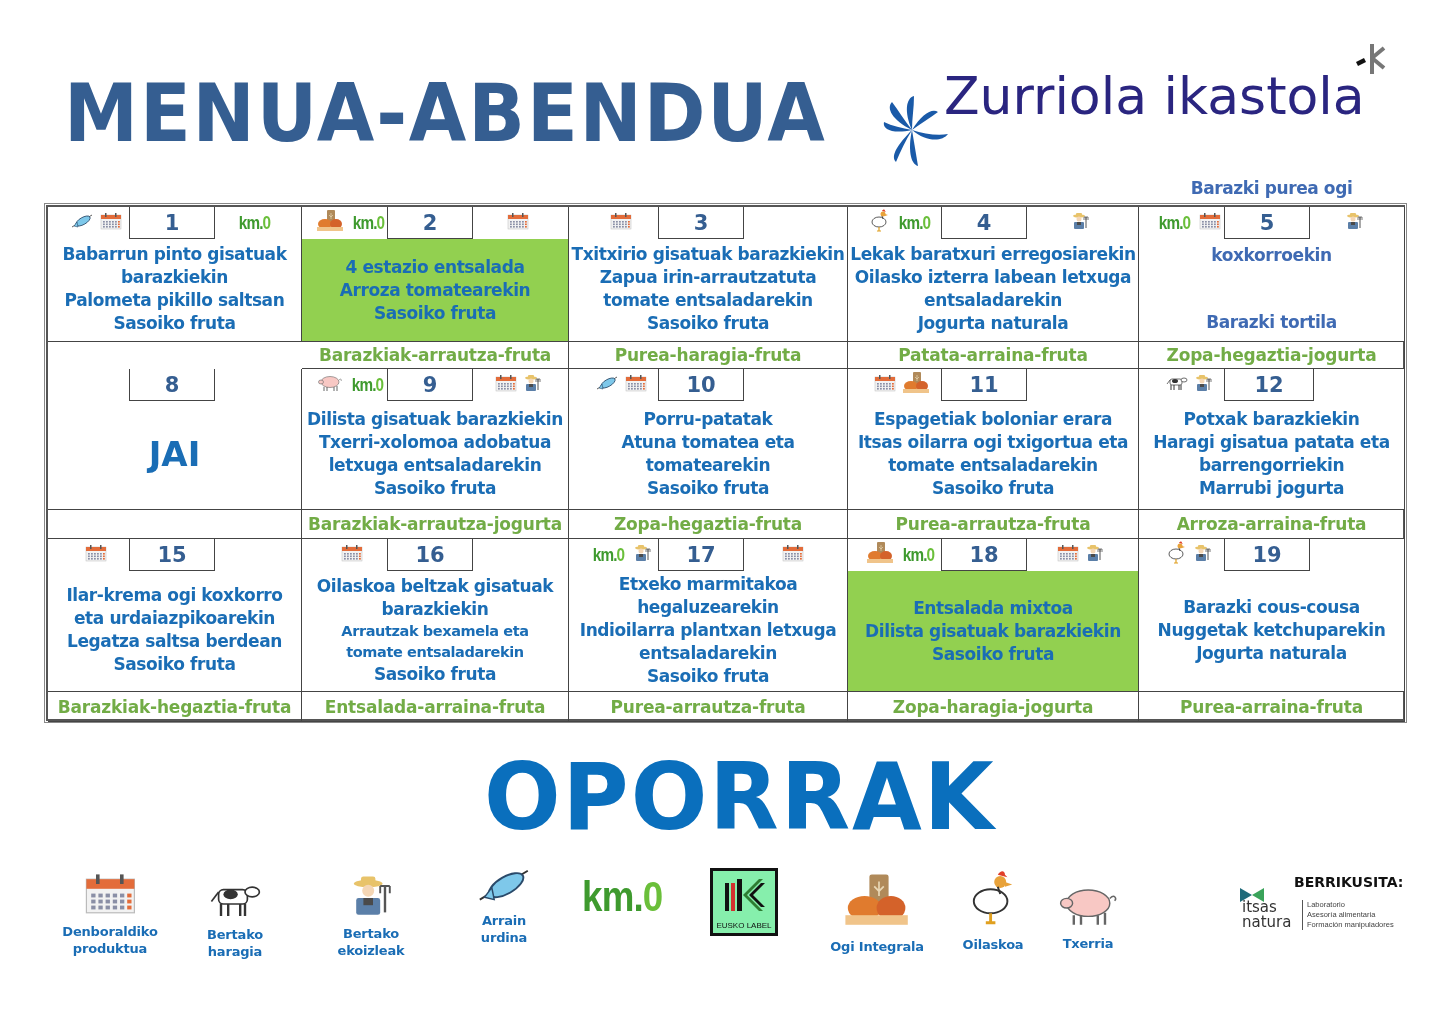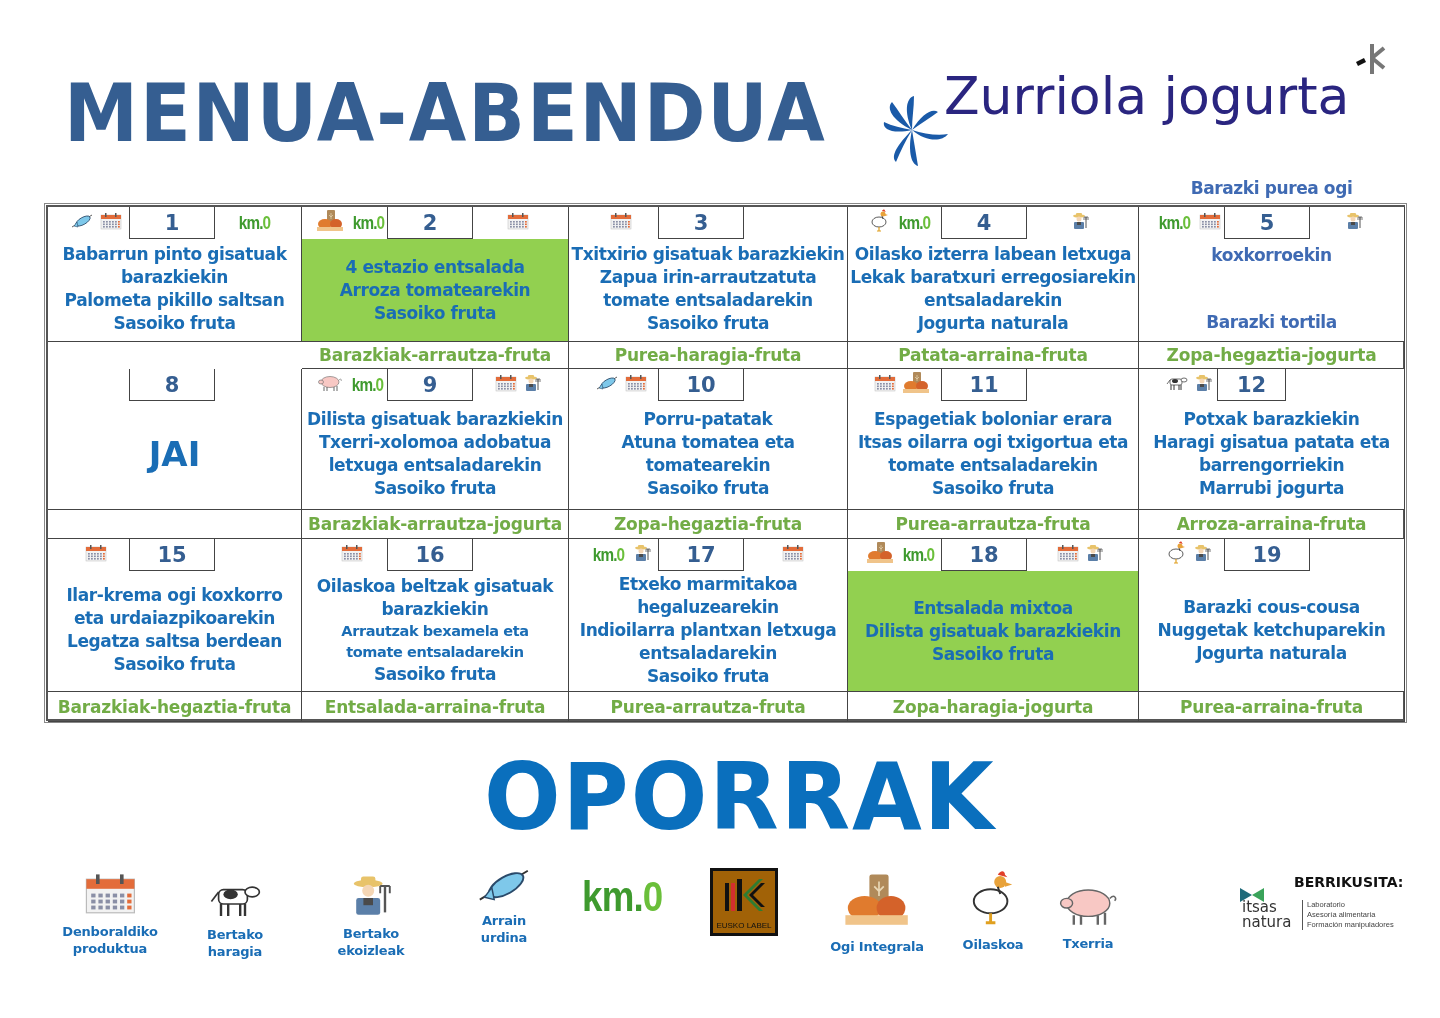--- a/index.html
+++ b/index.html
@@ -55,21 +55,21 @@
   .ico-km b { color: #6abf3a; }
 
   .oporrak {
     position: absolute; left: 484px; top: 752px;
     font-family: "DejaVu Sans", sans-serif; font-weight: bold; font-size: 92px; color: #0a6fbd;
     letter-spacing: 2px; line-height: 1; transform: scaleX(0.98); transform-origin: left top;
   }
 
   .legend-item { position: absolute; display: flex; flex-direction: column; align-items: center; text-align: center; }
   .legend-label { color: #1a6db5; font-family: "DejaVu Sans", sans-serif; font-weight: bold; font-size: 13px; line-height: 17px; letter-spacing: -0.2px; margin-top: 4px; }
-  .eusko { width: 68px; height: 68px; border: 3px solid #111; background: #a16207; position: relative; }
+  .eusko { width: 68px; height: 68px; border: 3px solid #111; background: #86efac; position: relative; }
   .eusko-txt { position: absolute; bottom: 3px; left: 0; right: 0; text-align: center; font-size: 8px; font-family: "Liberation Sans", sans-serif; color:#111; }
   .berri { position: absolute; left: 1294px; top: 874px; font-family: "DejaVu Sans", sans-serif; font-weight: bold; font-size: 14px; color: #111; }
   .itsas { position: absolute; left: 1238px; top: 894px; width: 160px; height: 46px; }
   .itsas-name { position: absolute; left: 4px; top: 6px; font-family: "DejaVu Sans", sans-serif; font-size: 15px; line-height: 15px; color: #333; }
   .itsas-sub { position: absolute; left: 64px; top: 6px; border-left: 1px solid #555; padding-left: 4px; font-family: "Liberation Sans", sans-serif; font-size: 7.5px; line-height: 10px; color: #444; }
 </style>
 </head>
 <body>
 
 <div class="title">MENUA-ABENDUA</div>
@@ -79,21 +79,21 @@
     <g fill="#1a5aa8">
       <path d="M30 40 C 10 30, 4 18, 10 12 C 16 20, 22 30, 30 40 Z"></path>
       <path d="M30 40 C 12 44, 0 40, 2 32 C 10 36, 20 38, 30 40 Z"></path>
       <path d="M30 40 C 16 54, 8 66, 14 72 C 18 62, 24 50, 30 40 Z"></path>
       <path d="M30 40 C 26 58, 28 74, 36 76 C 34 64, 32 52, 30 40 Z"></path>
       <path d="M30 40 C 22 22, 24 8, 32 6 C 32 18, 30 28, 30 40 Z"></path>
       <path d="M30 40 C 40 24, 50 18, 56 22 C 48 28, 38 34, 30 40 Z"></path>
       <path d="M30 40 C 44 52, 60 52, 66 44 C 56 46, 42 44, 30 40 Z"></path>
     </g>
   </svg>
-  <div class="logo-text">Zurriola jogurta</div>
+  <div class="logo-text">Zurriola ikastola</div>
   <svg class="logo-star" width="40" height="40" viewBox="0 0 40 40">
     <path d="M4 22 L12 18 L14 22 L6 26 Z" fill="#111"></path>
     <path d="M20 4 L20 34" stroke="#777" stroke-width="4"></path>
     <path d="M20 18 L32 8" stroke="#777" stroke-width="4"></path>
     <path d="M20 18 L32 28" stroke="#777" stroke-width="4"></path>
   </svg>
 </div>
 
 <div class="grid" id="grid">
     <div class="cell" style="left: 0px; top: 0px; width: 254px; height: 135px;">
@@ -247,22 +247,22 @@
               <rect x="5" y="1" width="6" height="3" rx="1" fill="#e8c36a"></rect>
               <circle cx="8" cy="7" r="2.5" fill="#f4d6b5"></circle>
               <rect x="3" y="10" width="10" height="7" rx="1" fill="#5b7fa8"></rect>
               <rect x="6" y="10" width="4" height="3" fill="#4a4a4a"></rect>
               <path d="M15 5 L15 16" stroke="#555" stroke-width="1"></path>
               <path d="M13 5 L17 5 M13 5 L13 8 M15 5 L15 8 M17 5 L17 8" stroke="#555" stroke-width="0.8"></path>
             </svg></span>
         </div>
       </div>
       <div class="body" style="top: 30px;">
+        <div>Lekak baratxuri erregosiarekin</div>
         <div>Oilasko izterra labean letxuga</div>
-        <div>Lekak baratxuri erregosiarekin</div>
         <div>entsaladarekin</div>
         <div>Jogurta naturala</div>
       </div>
     </div>
     <div class="dinner" style="left: 800px; top: 135px; width: 291px; height: 27px;">Patata-arraina-fruta</div>
     <div class="cell" style="left: 1091px; top: 0px; width: 266px; height: 135px;">
       <div class="hdr">
         <div class="daynum" style="left: 85px; width: 86px;">5</div>
         <div class="icons-l" style="left: 14px; width: 71px; justify-content: center;">
           <span class="ico ico-km" style="font-size: 18px;">km.<b>0</b></span>
@@ -463,21 +463,21 @@
       <div class="body" style="top: 30px;">
         <div>Espagetiak boloniar erara</div>
         <div>Itsas oilarra ogi txigortua eta</div>
         <div>tomate entsaladarekin</div>
         <div>Sasoiko fruta</div>
       </div>
     </div>
     <div class="dinner" style="left: 800px; top: 303px; width: 291px; height: 29px;">Purea-arrautza-fruta</div>
     <div class="cell" style="left: 1091px; top: 162px; width: 266px; height: 141px;">
       <div class="hdr">
-        <div class="daynum" style="left: 78px; width: 69px;">12</div>
+        <div class="daynum" style="left: 85px; width: 90px;">12</div>
         <div class="icons-l" style="left: 14px; width: 71px; justify-content: center;">
           <span class="ico" style="width: auto; height: auto;"><svg width="22" height="16" viewBox="0 0 22 16">
               <rect x="4" y="4" width="12" height="6" rx="2" fill="#fff" stroke="#333" stroke-width="0.7"></rect>
               <ellipse cx="9" cy="6" rx="3" ry="2" fill="#333"></ellipse>
               <ellipse cx="18" cy="5" rx="3" ry="2" fill="#fff" stroke="#333" stroke-width="0.7"></ellipse>
               <path d="M5 10 L5 15 M8 10 L8 15 M13 10 L13 15 M15 10 L15 15" stroke="#333" stroke-width="1"></path>
               <path d="M4 5 L1 9" stroke="#333" stroke-width="0.7"></path>
             </svg></span>
           <span class="ico" style="width: auto; height: auto;"><svg width="18" height="18" viewBox="0 0 18 18">
               <ellipse cx="8" cy="4" rx="6" ry="1.6" fill="#e8c36a"></ellipse>

